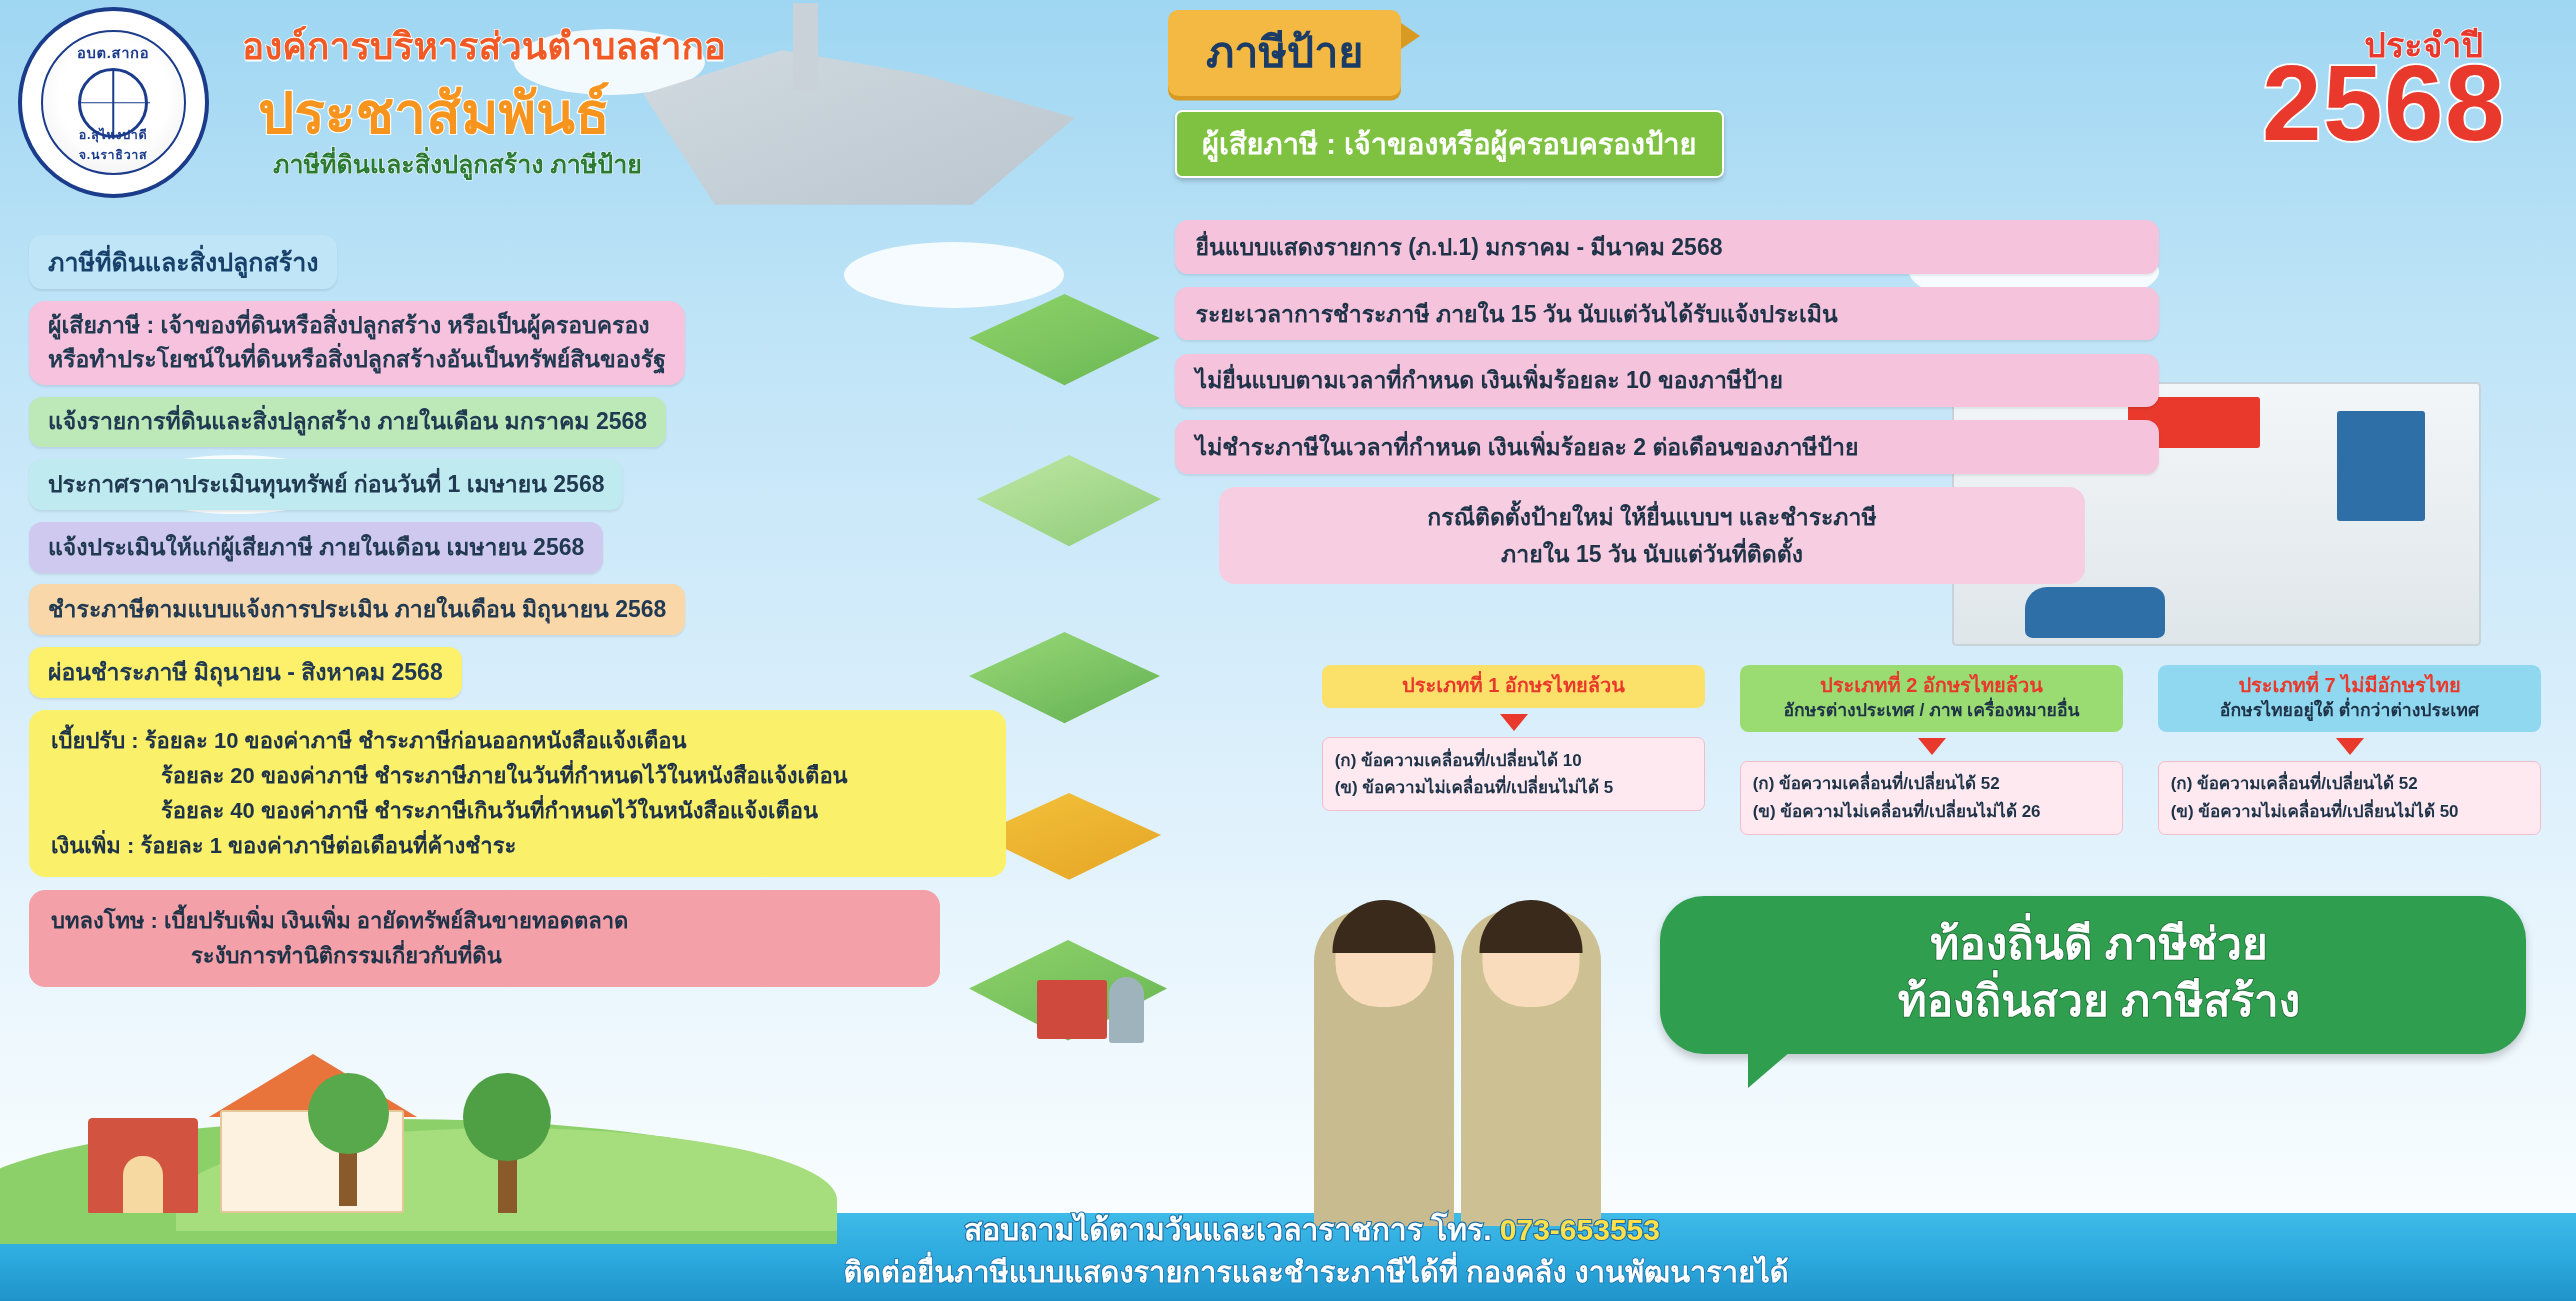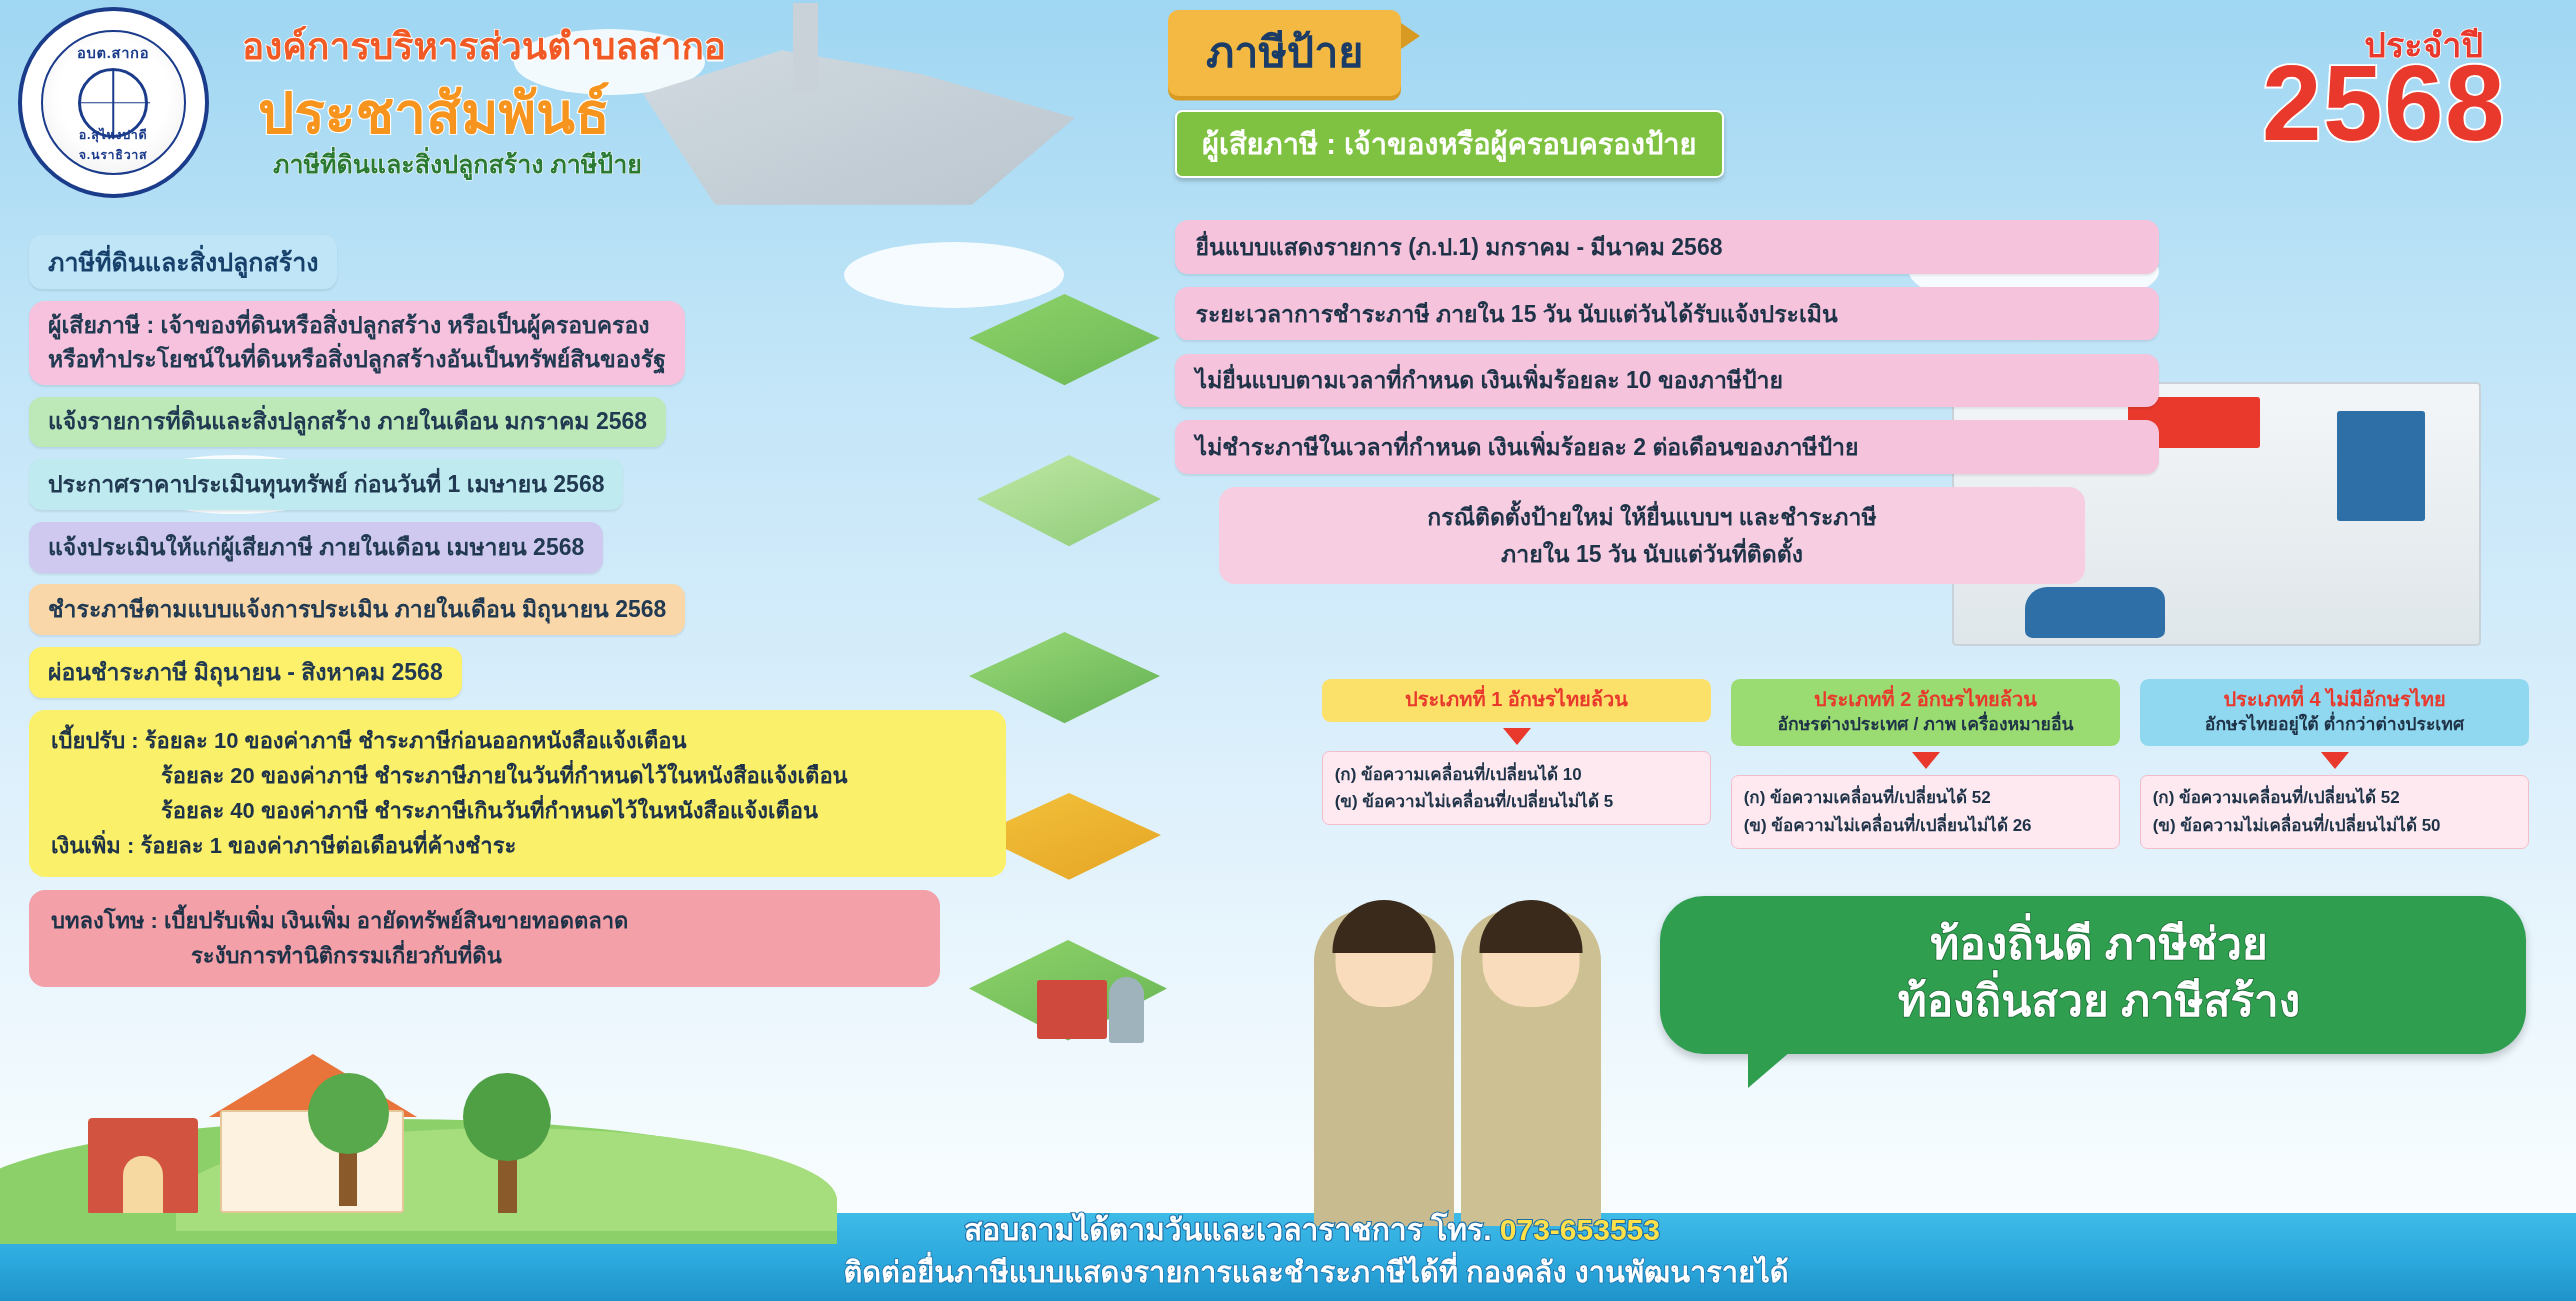--- a/index.html
+++ b/index.html
@@ -181,21 +181,21 @@
     box-shadow: 0 1.5px 2.2px rgba(0,0,0,0.08);
   }
   .r-pink { background: #f6c3dd; }
   .r-note {
     background: #f7cde1; border-radius: 16px; padding: 11.7px 22px;
     font-size: 23px; font-weight: bold; color: #1f3348; text-align: center;
     line-height: 1.6; width: 866px; margin-left: 44px;
   }
 
   
-  .cards { position: absolute; left: 1322px; top: 679px; width: 1219px; display: flex; gap: 20px; }
+  .cards { position: absolute; left: 1322px; top: 665px; width: 1219px; display: flex; gap: 35px; }
   .card { width: 389px; }
   .card-head {
     border-radius: 8.8px; padding: 7.3px 7.3px 8.8px 7.3px; text-align: center;
     font-weight: bold; line-height: 1.35;
   }
   .card-head .t1 { font-size: 20px; color: #e8392c; display: block; }
   .card-head .t2 { font-size: 17.6px; color: #1f3348; display: block; }
   .ch-yellow { background: #fbe06a; }
   .ch-green  { background: #9adb72; text-align: center; }
   .ch-blue   { background: #8fd8ef; }
@@ -449,21 +449,21 @@
         <span class="t2">อักษรต่างประเทศ / ภาพ เครื่องหมายอื่น</span>
       </div>
       <div class="arrow-down"></div>
       <div class="card-body">
         <div>(ก) ข้อความเคลื่อนที่/เปลี่ยนได้ 52</div>
         <div>(ข) ข้อความไม่เคลื่อนที่/เปลี่ยนไม่ได้ 26</div>
       </div>
     </div>
     <div class="card">
       <div class="card-head ch-blue">
-        <span class="t1">ประเภทที่ 4 ไม่มีอักษรไทย</span>
+        <span class="t1">ประเภทที่ 7 ไม่มีอักษรไทย</span>
         <span class="t2">อักษรไทยอยู่ใต้ ต่ำกว่าต่างประเทศ</span>
       </div>
       <div class="arrow-down"></div>
       <div class="card-body">
         <div>(ก) ข้อความเคลื่อนที่/เปลี่ยนได้ 52</div>
         <div>(ข) ข้อความไม่เคลื่อนที่/เปลี่ยนไม่ได้ 50</div>
       </div>
     </div>
   </div>
 

